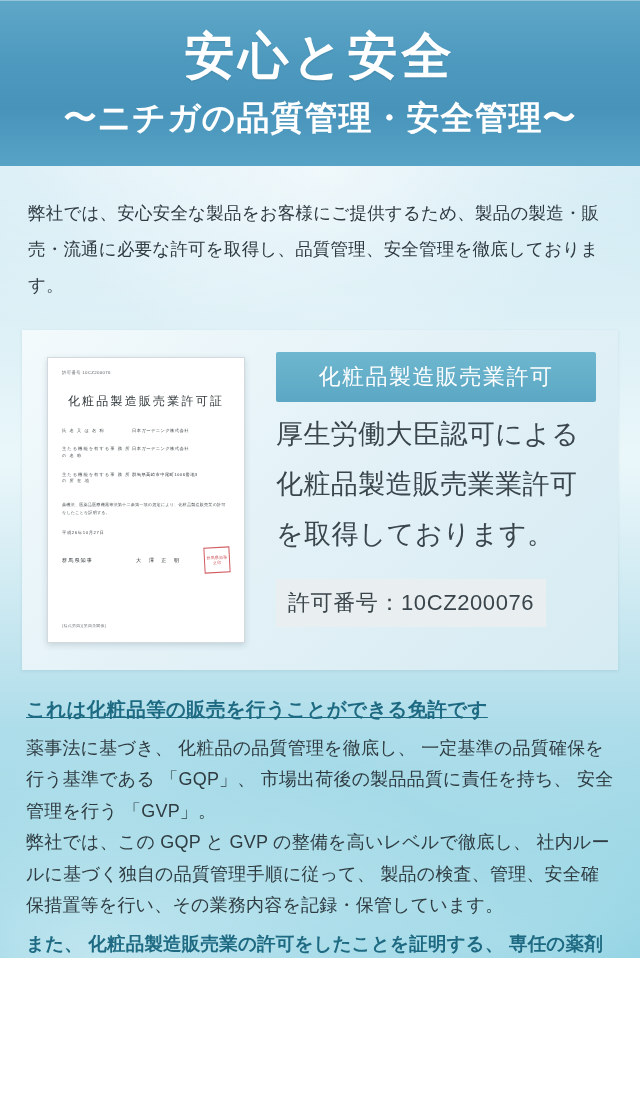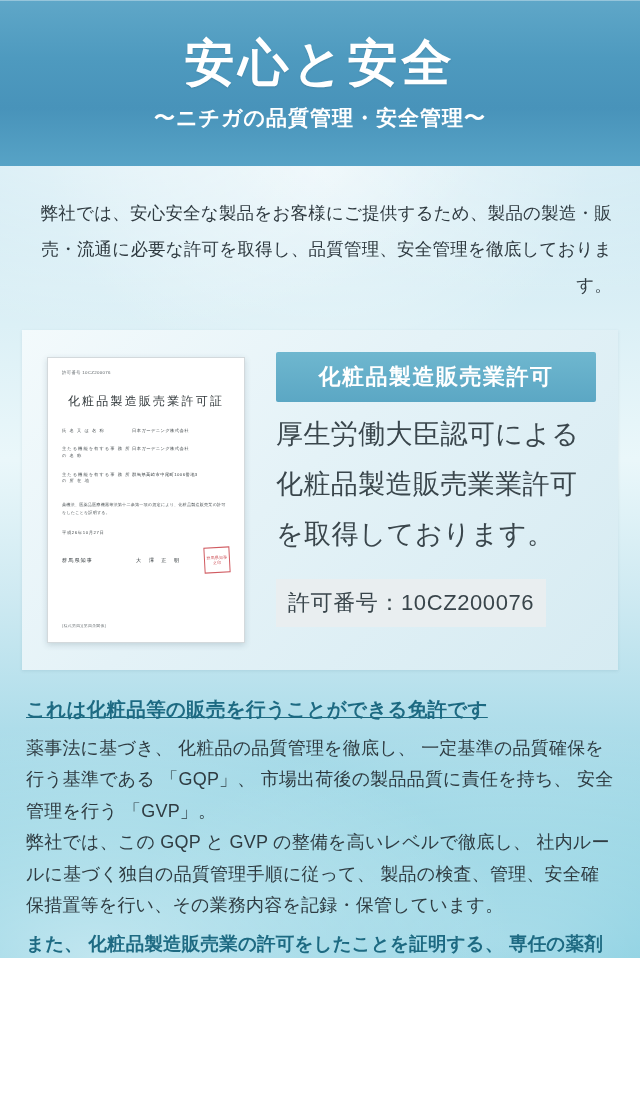--- a/index.html
+++ b/index.html
@@ -57,36 +57,35 @@
   }
   .header-title {
     font-size: 50px;
     font-weight: bold;
     letter-spacing: 4px;
     line-height: 1.1;
     margin-bottom: 14px;
     text-shadow: 0 1px 2px rgba(0,0,0,0.10);
   }
   .header-sub {
-    font-size: 21px;
+    font-size: 33px;
     font-weight: bold;
     letter-spacing: 1px;
     line-height: 1.2;
   }
 
   
   .intro {
     position: relative;
     z-index: 3;
     margin: 30px 28px 0 28px;
     font-size: 17.5px;
     line-height: 2.05;
     color: #2f3a40;
     letter-spacing: 0.2px;
-    text-align: right;
   }
 
   
   .card {
     position: relative;
     z-index: 3;
     margin: 26px 22px 0 22px;
     height: 340px;
     background: linear-gradient(135deg, #f3fafc 0%, #e4f2f7 45%, #d6ebf2 100%);
     display: flex;
@@ -191,21 +190,21 @@
 
   .card-right {
     flex: 1;
     padding: 22px 22px 0 6px;
     box-sizing: border-box;
   }
   .card-badge {
     background: linear-gradient(180deg, #6fb7cf 0%, #5ba7c4 100%);
     color: #ffffff;
     font-size: 22px;
-    font-weight: bold;
+    font-weight: normal;
     letter-spacing: 1.5px;
     padding: 10px 6px;
     text-align: center;
     border-radius: 2px;
   }
   .card-desc {
     margin-top: 8px;
     font-size: 27px;
     line-height: 1.85;
     color: #3a464c;

